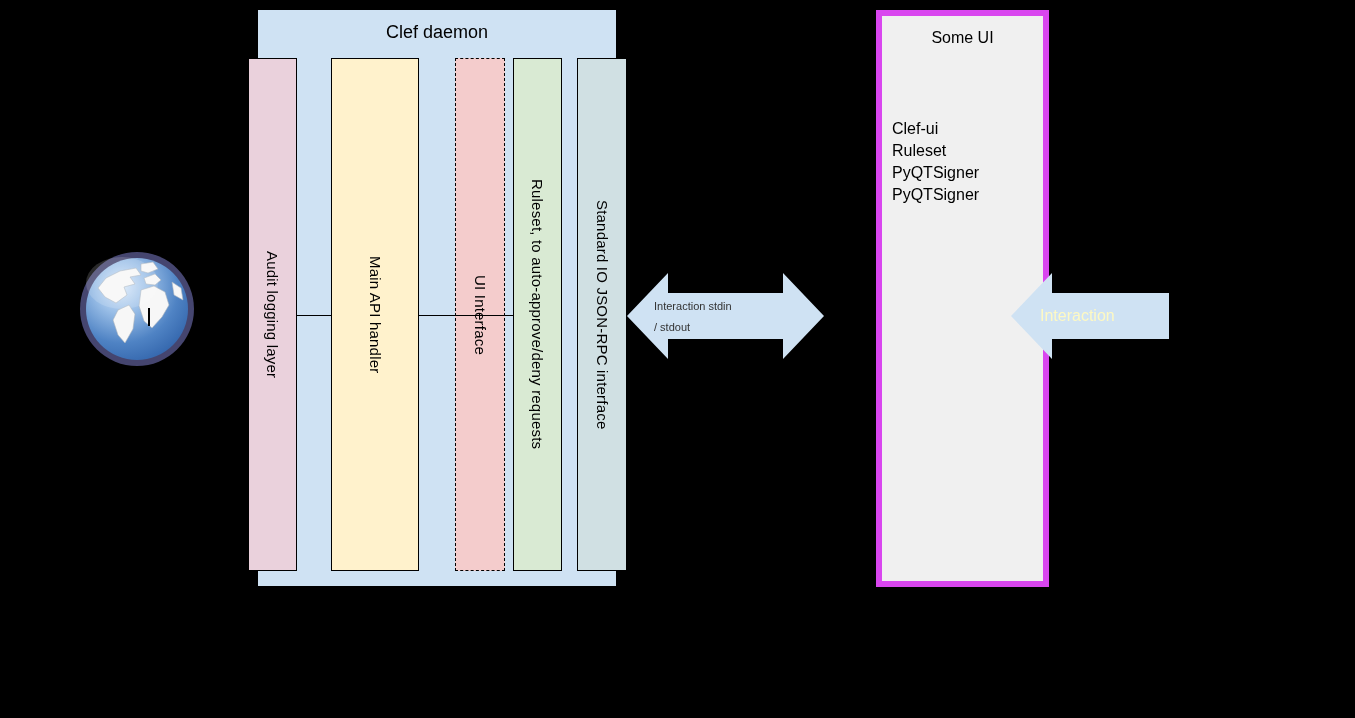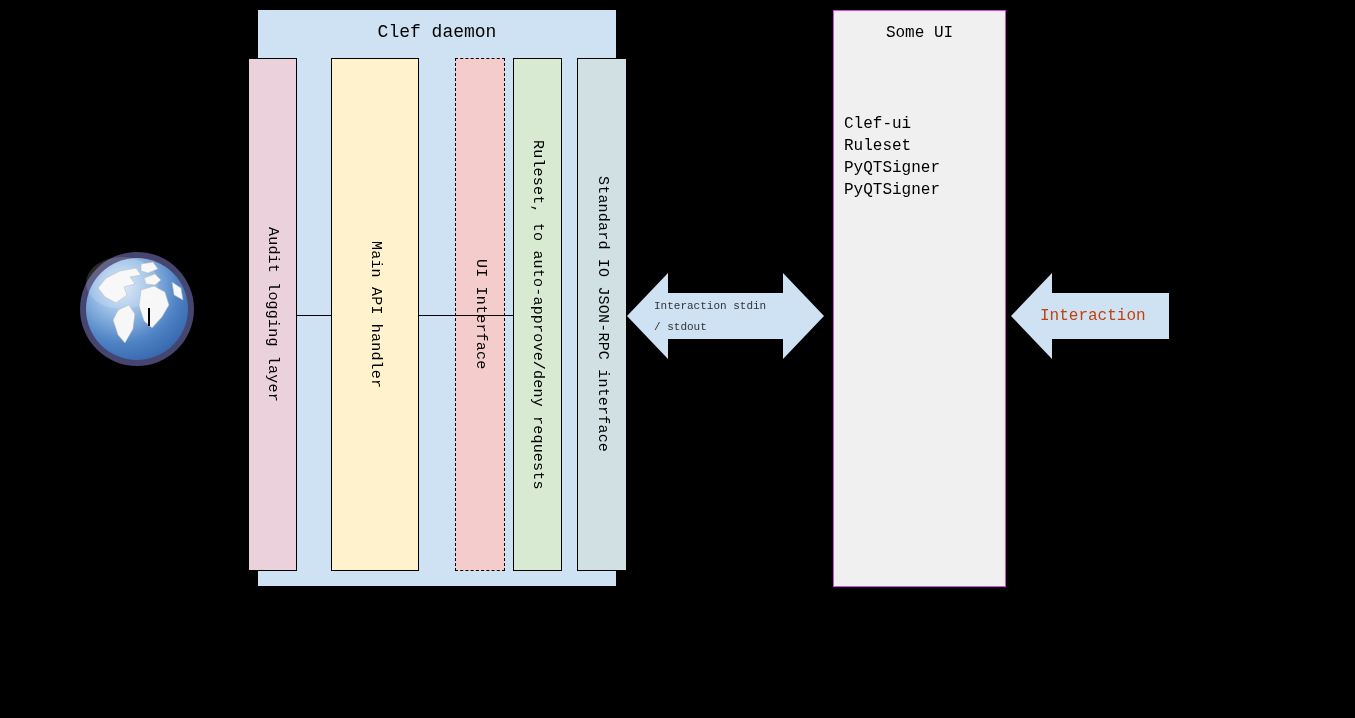--- a/index.html
+++ b/index.html
@@ -1,21 +1,21 @@
 <!DOCTYPE html>
 <html><head>
 <meta charset="utf-8">
 <style>
   html, body { margin: 0; padding: 0; background: #000; }
   .canvas {
     position: relative;
     width: 1169px;
     height: 718px;
     background: #000;
-    font-family: Liberation Mono, monospace;
+    font-family: Liberation Sans, sans-serif;
     color: #000;
     overflow: hidden;
     border-radius: 23px;
   }
   .abs { position: absolute; }
 
   
   .daemon-box {
     left: 257px; top: 9px;
     width: 360px; height: 578px;
@@ -63,28 +63,28 @@
   .arrow-svg { display: block; }
   .arrow1-label {
     left: 654px; top: 296px;
     font-size: 11px;
     line-height: 21px;
     color: #333;
   }
   .arrow2-label {
     left: 1040px; top: 307px;
     font-size: 16px;
-    color: #c2410c;
+    color: #fef9c3;
   }
 
   
   .someui-box {
-    left: 833px; top: 10px;
+    left: 876px; top: 10px;
     width: 173px; height: 577px;
-    border: 1px solid #d946ef;
+    border: 6px solid #d946ef;
     box-sizing: border-box;
   }
   .someui-title {
     position: absolute;
     top: 13px; left: 0; width: 100%;
     text-align: center;
     font-size: 16px;
   }
   .someui-list {
     position: absolute;

